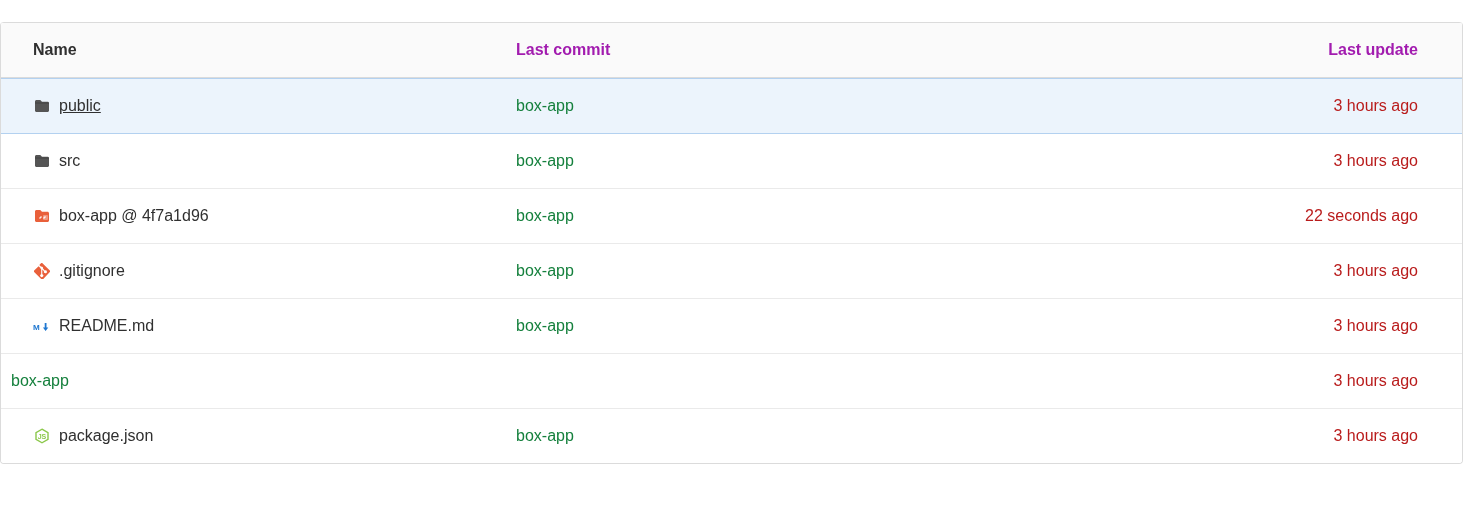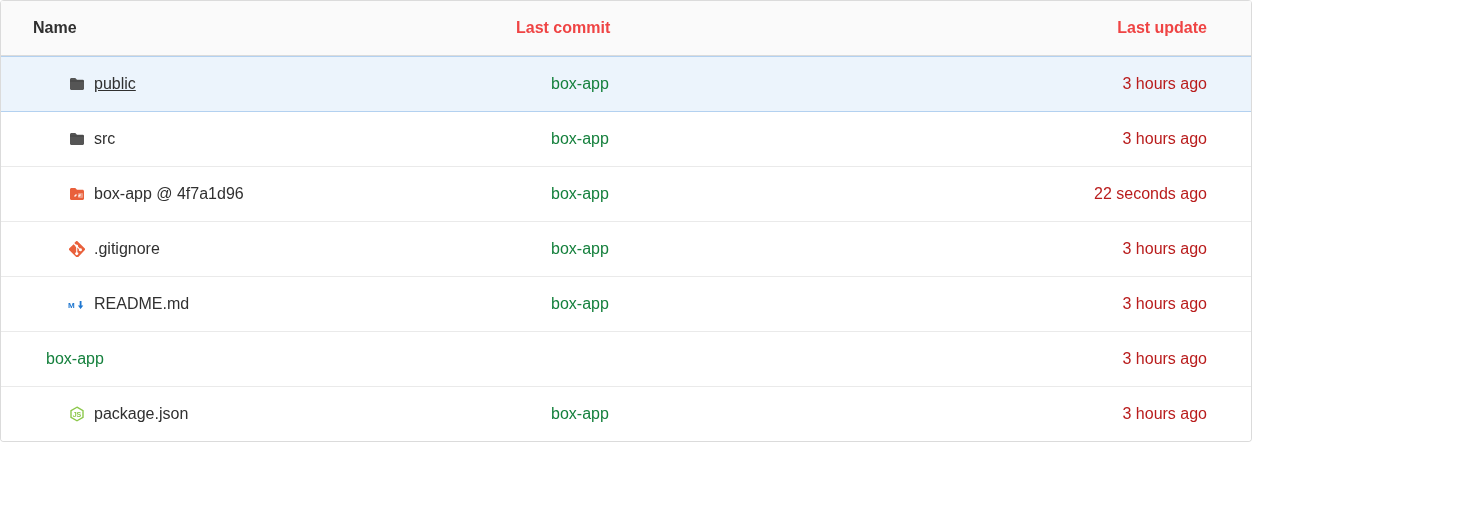--- a/index.html
+++ b/index.html
@@ -5,42 +5,42 @@
   * { box-sizing: border-box; }
   body {
     margin: 0;
     padding: 0;
     font-family: -apple-system, BlinkMacSystemFont, "Segoe UI", Helvetica, Arial, sans-serif;
     font-size: 16px;
     color: #303030;
     background: #fff;
   }
   .file-table {
-    width: 1252px;
+    width: 1463px;
     border: 1px solid #dbdbdb;
     border-top: none;
     border-radius: 4px;
     overflow: hidden;
+    margin-top: 22px;
   }
   .header-row {
     display: flex;
     align-items: center;
     background: #fafafa;
     border-top: 1px solid #dbdbdb;
     border-bottom: 1px solid #dbdbdb;
     font-weight: 600;
     font-size: 16px;
     color: #303030;
   }
   .row {
     display: flex;
     align-items: center;
     border-bottom: 1px solid #eaeaea;
     background: #fff;
-    padding-left: 35px;
   }
   .row:last-child { border-bottom: none; }
   .row.highlighted {
     background: #ecf4fc;
     border-top: 1px solid #b3d1f0;
     border-bottom: 1px solid #b3d1f0;
   }
   .col-name {
     flex: 0 0 505px;
     padding: 18px 10px 18px 32px;
@@ -54,21 +54,21 @@
     padding: 18px 10px;
     color: #666;
   }
   .col-update {
     flex: 0 0 280px;
     padding: 18px 44px 18px 10px;
     text-align: right;
     color: #b91c1c;
   }
   .header-row .col-commit,
-  .header-row .col-update { color: #ef4444; }
+  .header-row .col-update { color: #a21caf; }
   .header-row .col-name,
   .header-row .col-commit,
   .header-row .col-update {
     padding-top: 18px;
     padding-bottom: 18px;
   }
   .icon {
     flex-shrink: 0;
     display: inline-flex;
     align-items: center;

